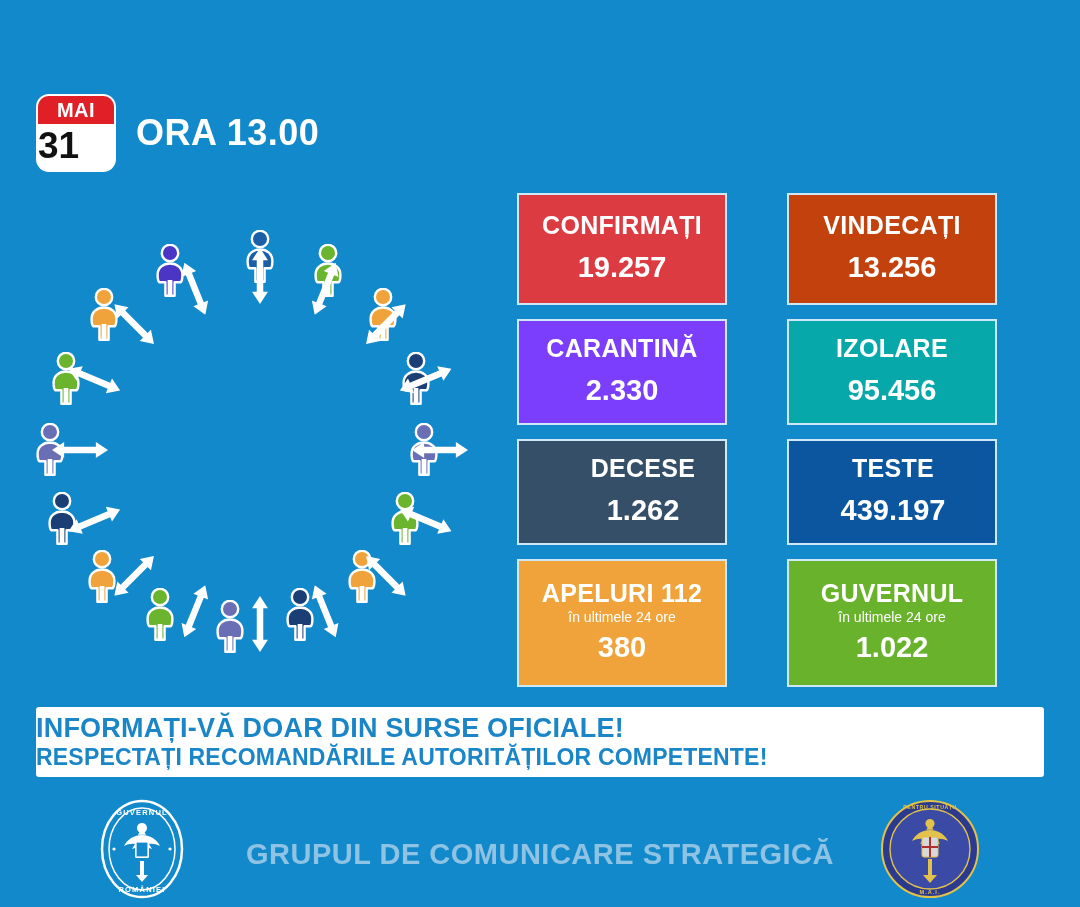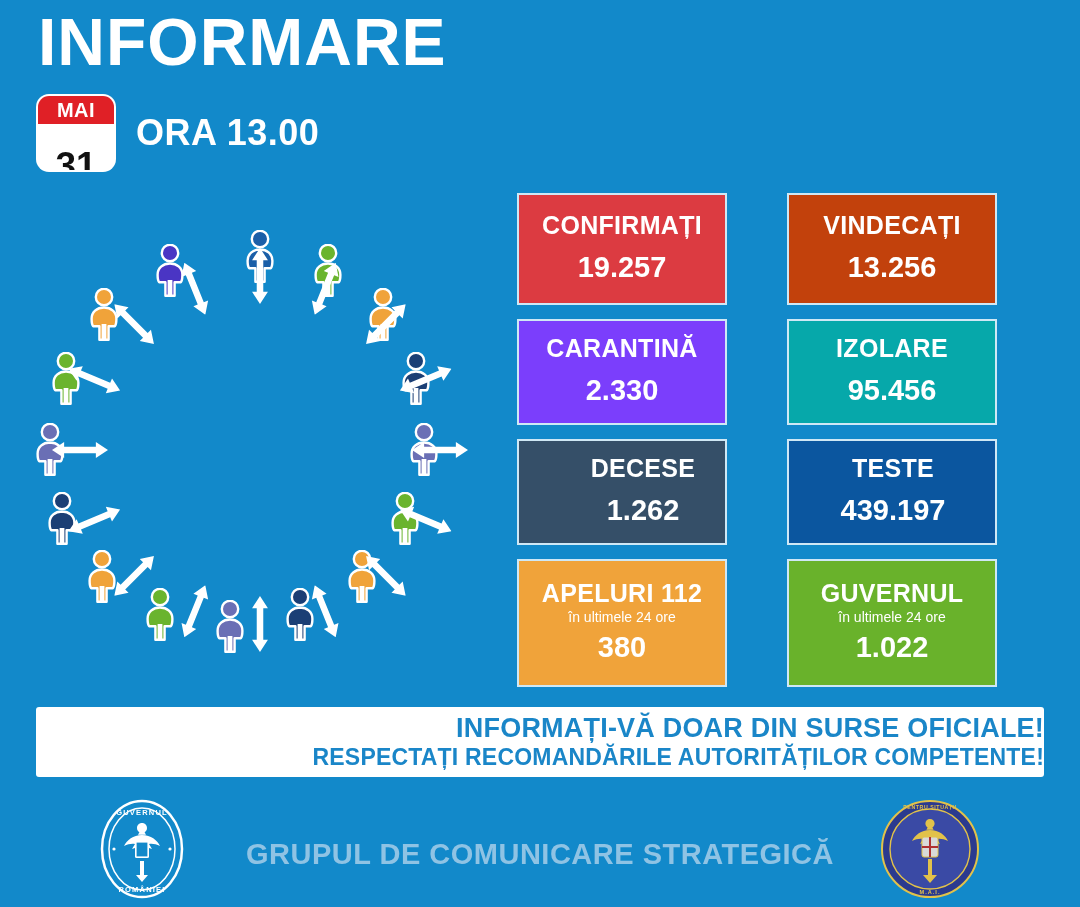--- a/index.html
+++ b/index.html
@@ -66,22 +66,20 @@
     text-align: center;
     letter-spacing: 0.5px;
   }
   #calendar-day {
     flex: 1;
     background: #ffffff;
     color: #111111;
     font-size: 37px;
     font-weight: bold;
     line-height: 44px;
-    text-align: center;
-    margin-top: 20px;
   }
 
   #hour-label {
     font-size: 36px;
     font-weight: bold;
     color: #ffffff;
     letter-spacing: 0.5px;
   }
 
   
@@ -177,21 +175,21 @@
   #banner {
     position: absolute;
     left: 36px;
     top: 707px;
     width: 1008px;
     height: 70px;
     background: #ffffff;
     border-radius: 3px;
     display: flex;
     flex-direction: column;
-    align-items: flex-end;
+    align-items: flex-start;
     justify-content: center;
     color: #1a86c8;
   }
   #banner-line1 {
     font-size: 27px;
     font-weight: bold;
     letter-spacing: 0.2px;
     line-height: 1.15;
   }
   #banner-line2 {
@@ -228,21 +226,20 @@
     height: 100px;
   }
   #seal-gov   { left: 92px; }
   #seal-dsu   { left: 880px; }
   .seal svg { display: block; }
 </style>
 </head>
 <body style="background: rgb(18, 137, 202);">
 
 <div id="header">
-  <div id="title">INFORMARE</div>
 
   <div id="date-row">
     <div id="calendar-icon">
       <div id="calendar-month">MAI</div>
       <div id="calendar-day">31</div>
     </div>
     <div id="hour-label">ORA 13.00</div>
   </div>
 </div>
 

